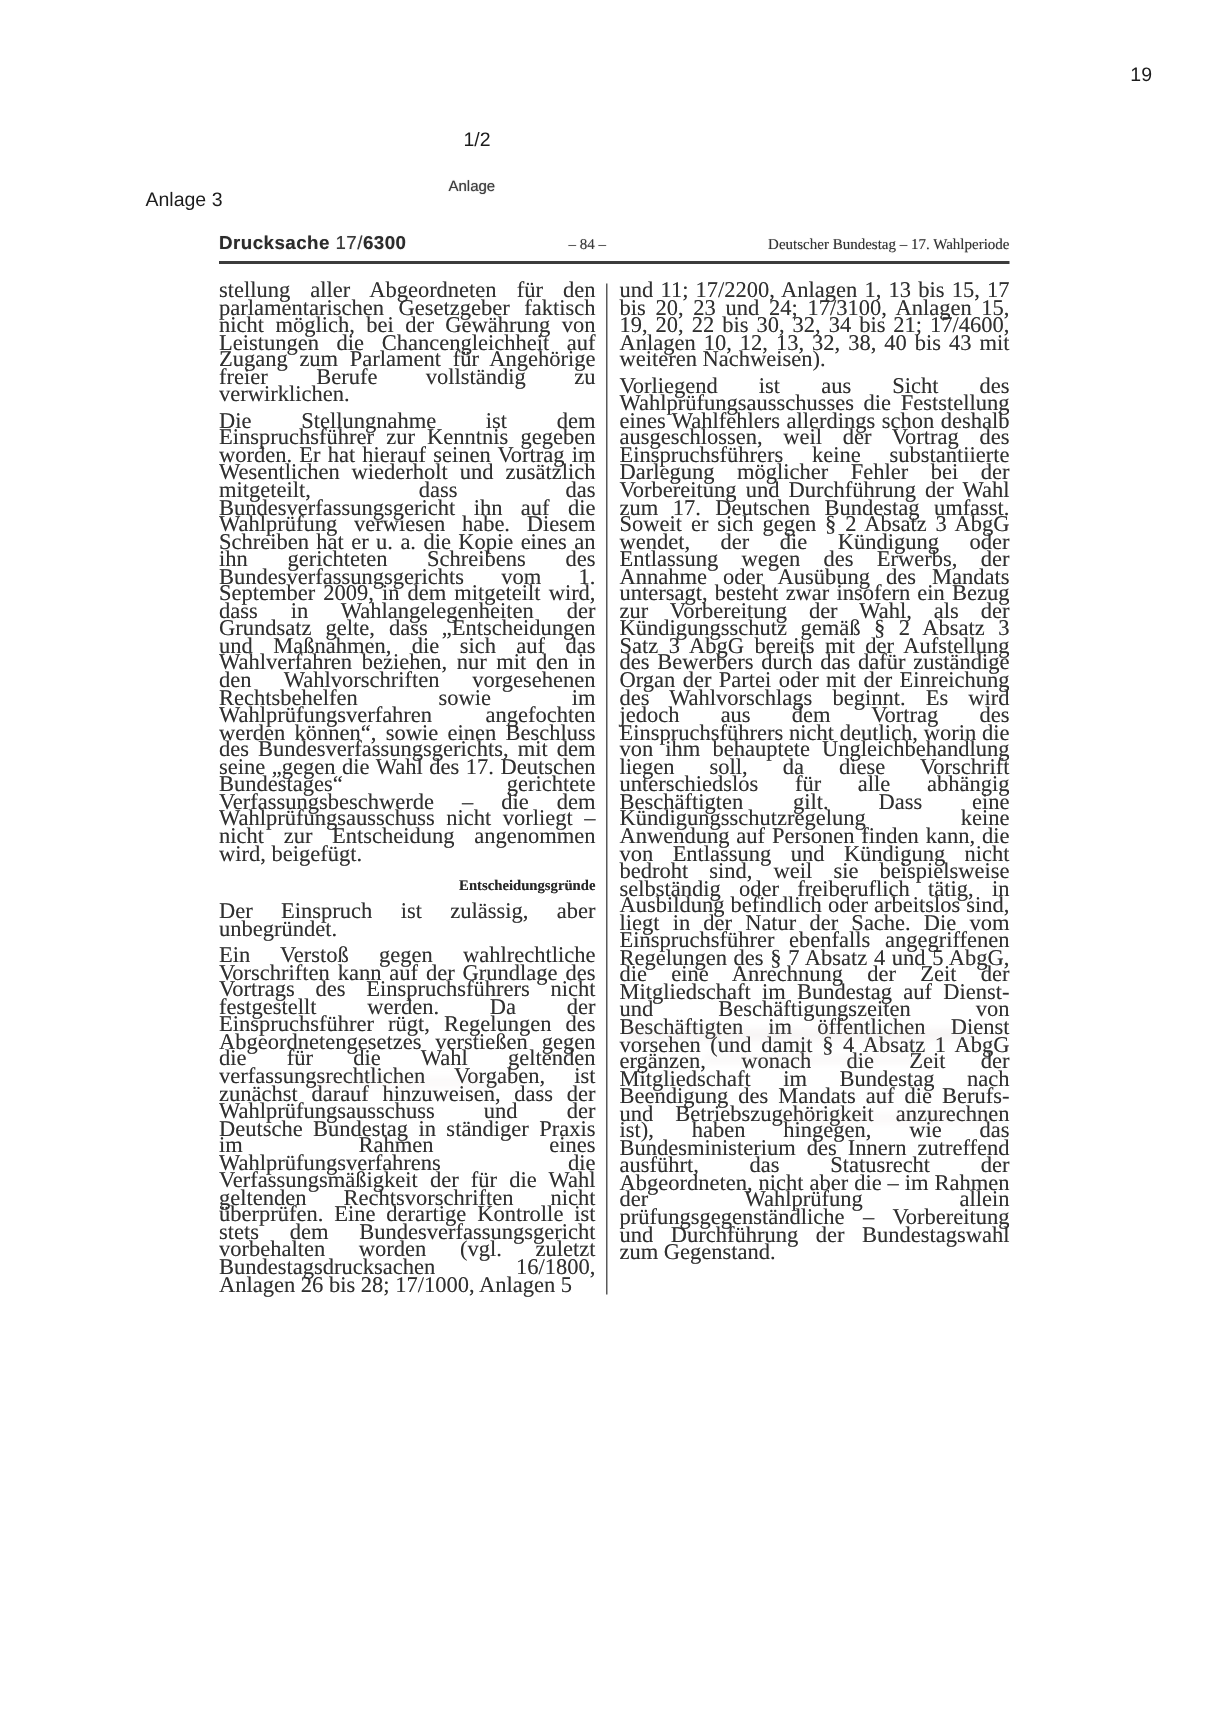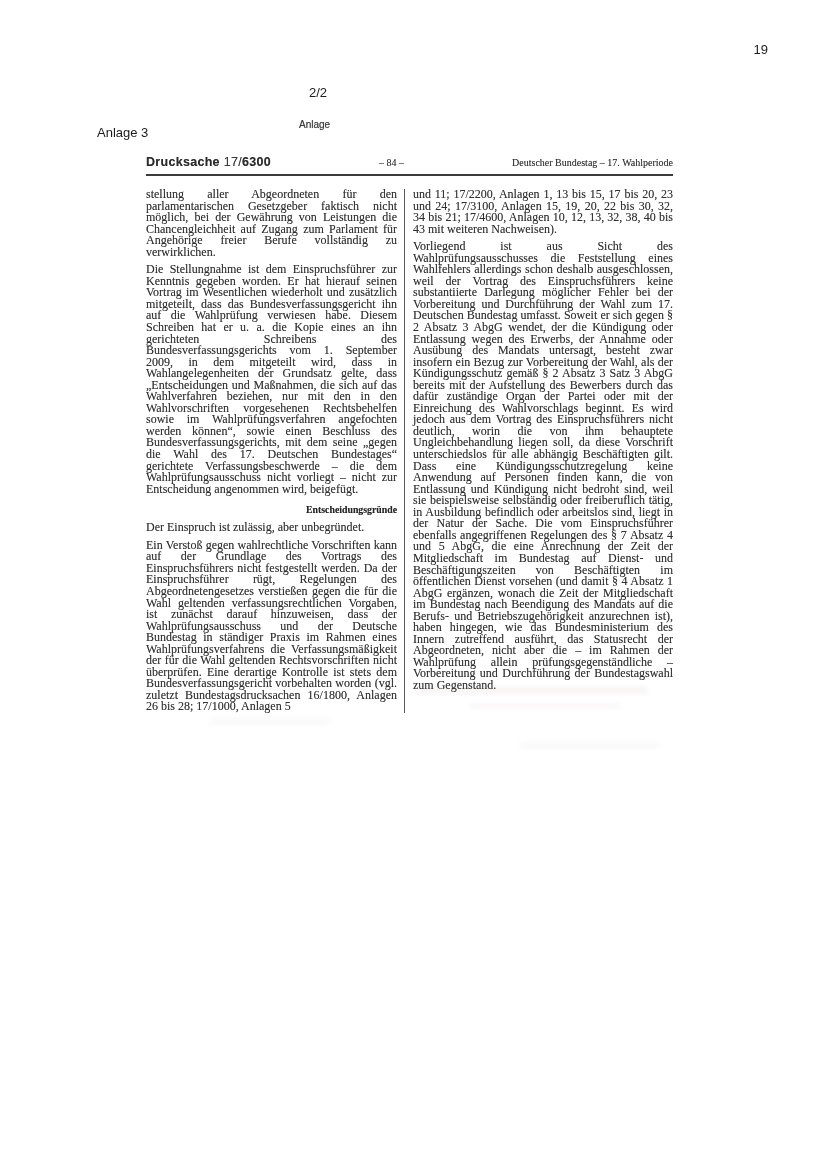--- a/index.html
+++ b/index.html
@@ -82,21 +82,21 @@
     width: 1px;
     background: #5a5a5a;
     margin-left: 7px;
     margin-right: 8px;
     flex: 0 0 1px;
   }
   .col-right { width: 260px; }
 
   .cols p {
     margin: 0 0 6px 0;
-    font-size: 12px;
+    font-size: 15px;
     line-height: 11.55px;
     text-align: justify;
     color: #303030;
     text-shadow: 0 0 0.4px rgba(60,60,60,0.45);
   }
   .cols p:last-child { margin-bottom: 0; }
 
   .decision-heading {
     font-size: 9.8px;
     font-weight: bold;
@@ -120,21 +120,21 @@
   .ghost-4 { left: 520px; top: 742px; width: 140px; height: 7px; background: rgba(190,160,160,0.06); }
 </style>
 </head>
 <body>
 
 <div id="page">
 
   <div class="annot corner-num">19</div>
 
   <div class="annot attach-label">Anlage 3</div>
-  <div class="annot sheet-counter">2/2</div>
+  <div class="annot sheet-counter">1/2</div>
 
   <div class="anlage-scan">Anlage</div>
 
   <div class="doc">
 
     <div class="doc-header">
       <span class="ds"><span>Drucksache</span>&nbsp;<span class="sess">17/</span><span>6300</span></span>
       <span class="page-marker">– 84 –</span>
       <span class="right-title">Deutscher Bundestag – 17. Wahlperiode</span>
     </div>

